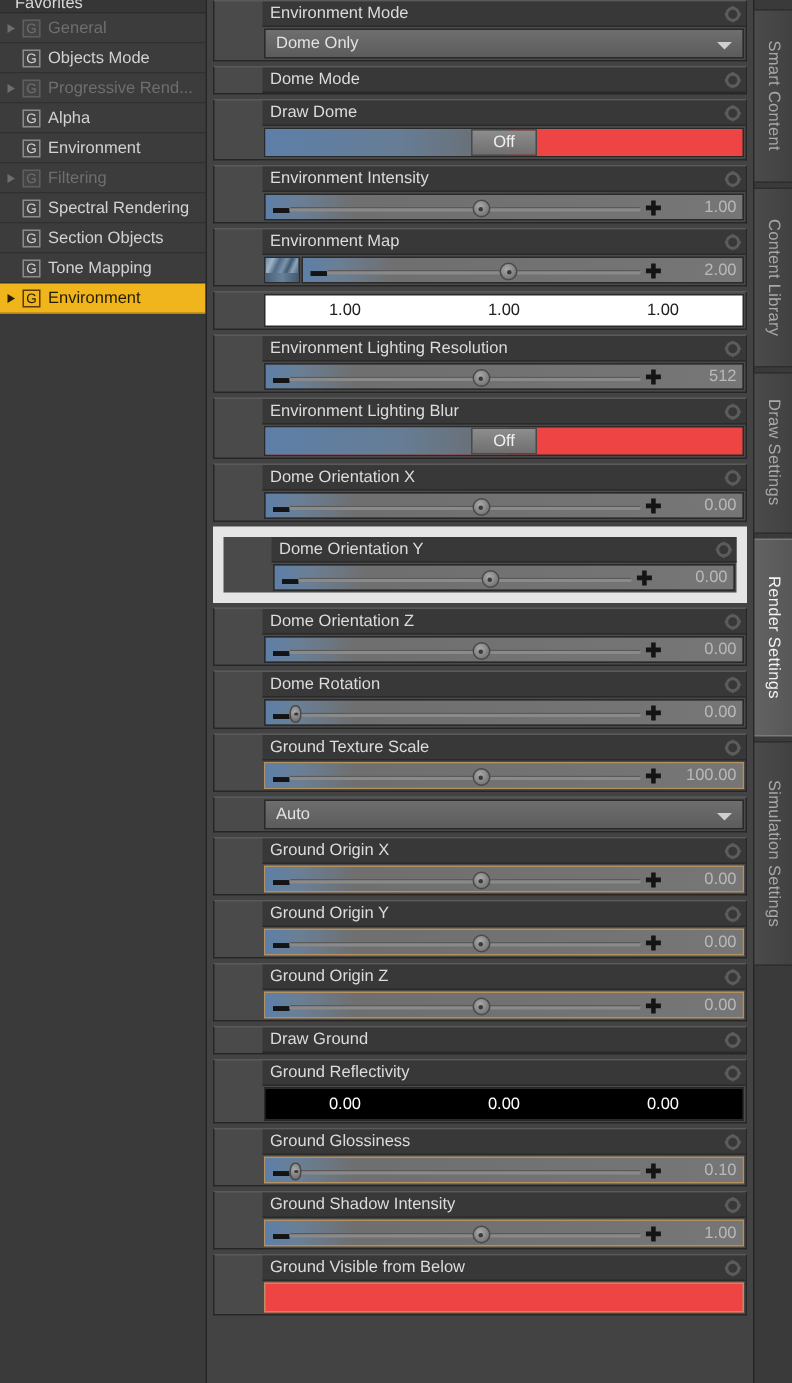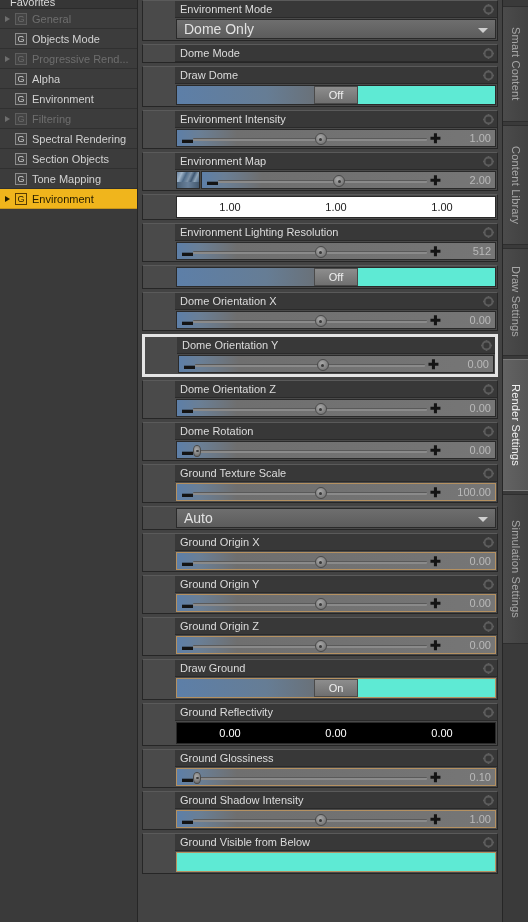--- a/index.html
+++ b/index.html
@@ -84,21 +84,21 @@
   }
   .prop {
     margin: 0 4px 3px 4px;
     background: #4a4a4a;
     border: 1px solid #262626;
     border-top-color: #5a5a5a;
     position: relative;
     padding-left: 32px;
   }
   .prop.first { margin-top: 0; }
-  .prop.hl { border: 3px solid #e5e5e5; }
+  .prop.hl { border: 7px solid #e5e5e5; }
   .prop-label {
     height: 17px;
     background: #383838;
     color: #dcdcdc;
     font-size: 11px;
     line-height: 17px;
     padding-left: 5px;
     position: relative;
     border-bottom: 1px solid #2a2a2a;
     white-space: nowrap;
@@ -169,42 +169,42 @@
   .combo {
     height: 20px;
     margin: 1px;
     background: linear-gradient(to bottom, #6e6e6e, #5c5c5c);
     border: 1px solid #2a2a2a;
     display: flex;
     align-items: center;
     position: relative;
   }
   .combo-text {
-    font-size: 14px;
+    font-size: 11px;
     color: #e2e2e2;
     padding-left: 7px;
   }
   .caret {
     position: absolute;
     right: 7px; top: 8px;
     width: 0; height: 0;
     border-left: 5px solid transparent;
     border-right: 5px solid transparent;
     border-top: 5px solid #cfcfcf;
   }
 
   
   .toggle {
     height: 20px;
     margin: 1px;
     border: 1px solid #2a2a2a;
     position: relative;
     display: flex;
     align-items: center;
-    background: #5eead4;
+    background: #ef4444;
   }
   .toggle.tan { border-color: #b59161; }
   .tg-fill {
     position: absolute;
     left: 0; top: 0; bottom: 0;
     width: 51%;
     background: linear-gradient(to right, #5d7fa8, #667d95 55%, #6b6b6b 100%);
   }
   .tg-btn {
     position: absolute;
@@ -466,20 +466,30 @@
           </svg></div>
         <div class="slider">
           <span class="minus">▬</span>
           <div class="track"></div>
           <span class="plus">✚</span>
           <span class="sval">512</span>
           <div class="knob" style="left: 137.5px;"></div>
         </div>
       </div>
       <div class="prop">
+        <div class="prop-label"><span>Environment Lighting Blur</span><svg class="gear" viewBox="0 0 12 12">
+            <circle cx="6" cy="6" r="4.4" fill="none" stroke="#5c5c5c" stroke-width="2.2"></circle>
+            <circle cx="6" cy="6" r="1.6" fill="#383838"></circle>
+            <g fill="#5c5c5c">
+              <rect x="5.2" y="0" width="1.6" height="2.4"></rect>
+              <rect x="5.2" y="9.6" width="1.6" height="2.4"></rect>
+              <rect x="0" y="5.2" width="2.4" height="1.6"></rect>
+              <rect x="9.6" y="5.2" width="2.4" height="1.6"></rect>
+            </g>
+          </svg></div>
         <div class="toggle">
           <div class="tg-fill"></div>
           <div class="tg-btn">Off</div>
         </div>
       </div>
       <div class="prop">
         <div class="prop-label"><span>Dome Orientation X</span><svg class="gear" viewBox="0 0 12 12">
             <circle cx="6" cy="6" r="4.4" fill="none" stroke="#5c5c5c" stroke-width="2.2"></circle>
             <circle cx="6" cy="6" r="1.6" fill="#383838"></circle>
             <g fill="#5c5c5c">
@@ -640,24 +650,20 @@
         <div class="prop-label"><span>Draw Ground</span><svg class="gear" viewBox="0 0 12 12">
             <circle cx="6" cy="6" r="4.4" fill="none" stroke="#5c5c5c" stroke-width="2.2"></circle>
             <circle cx="6" cy="6" r="1.6" fill="#383838"></circle>
             <g fill="#5c5c5c">
               <rect x="5.2" y="0" width="1.6" height="2.4"></rect>
               <rect x="5.2" y="9.6" width="1.6" height="2.4"></rect>
               <rect x="0" y="5.2" width="2.4" height="1.6"></rect>
               <rect x="9.6" y="5.2" width="2.4" height="1.6"></rect>
             </g>
           </svg></div>
-        <div class="toggle tan">
-          <div class="tg-fill"></div>
-          <div class="tg-btn">On</div>
-        </div>
       </div>
       <div class="prop">
         <div class="prop-label"><span>Ground Reflectivity</span><svg class="gear" viewBox="0 0 12 12">
             <circle cx="6" cy="6" r="4.4" fill="none" stroke="#5c5c5c" stroke-width="2.2"></circle>
             <circle cx="6" cy="6" r="1.6" fill="#383838"></circle>
             <g fill="#5c5c5c">
               <rect x="5.2" y="0" width="1.6" height="2.4"></rect>
               <rect x="5.2" y="9.6" width="1.6" height="2.4"></rect>
               <rect x="0" y="5.2" width="2.4" height="1.6"></rect>
               <rect x="9.6" y="5.2" width="2.4" height="1.6"></rect>

